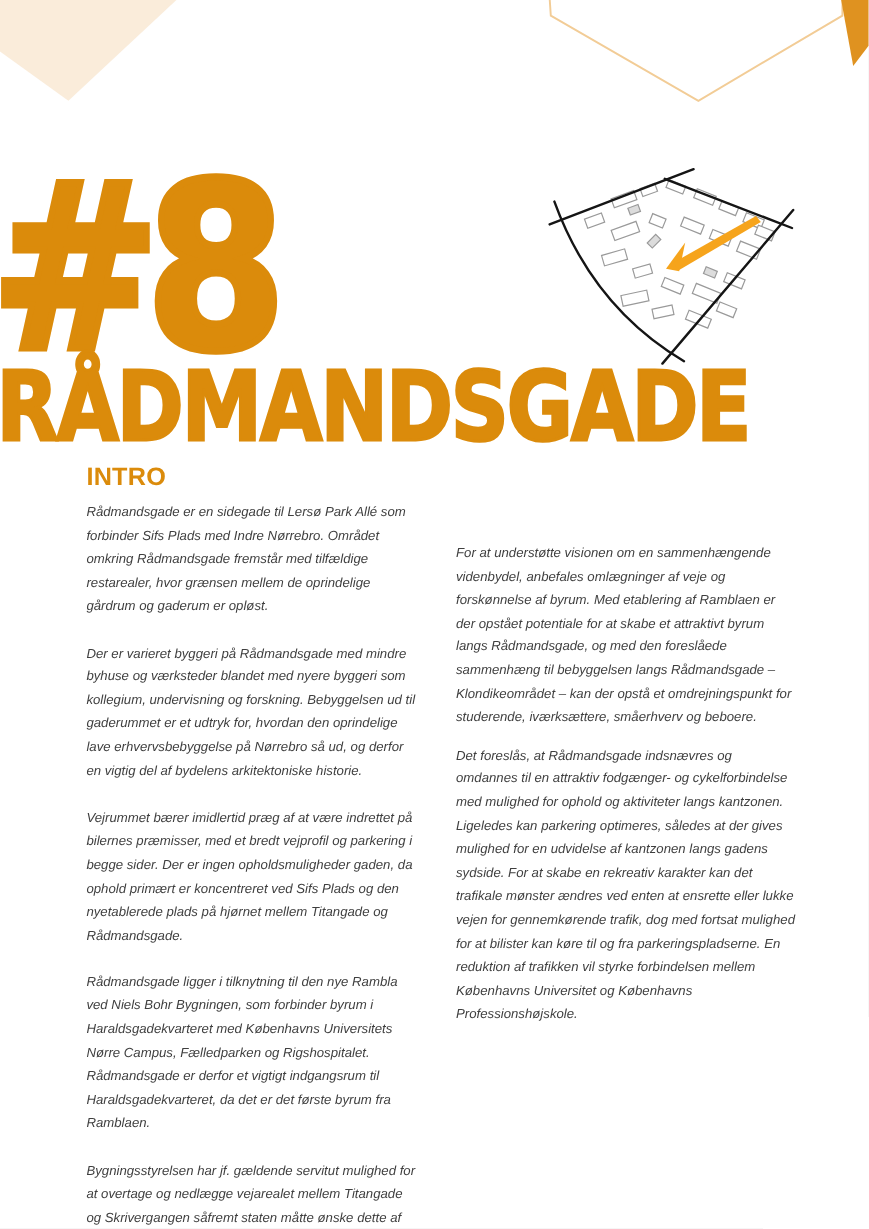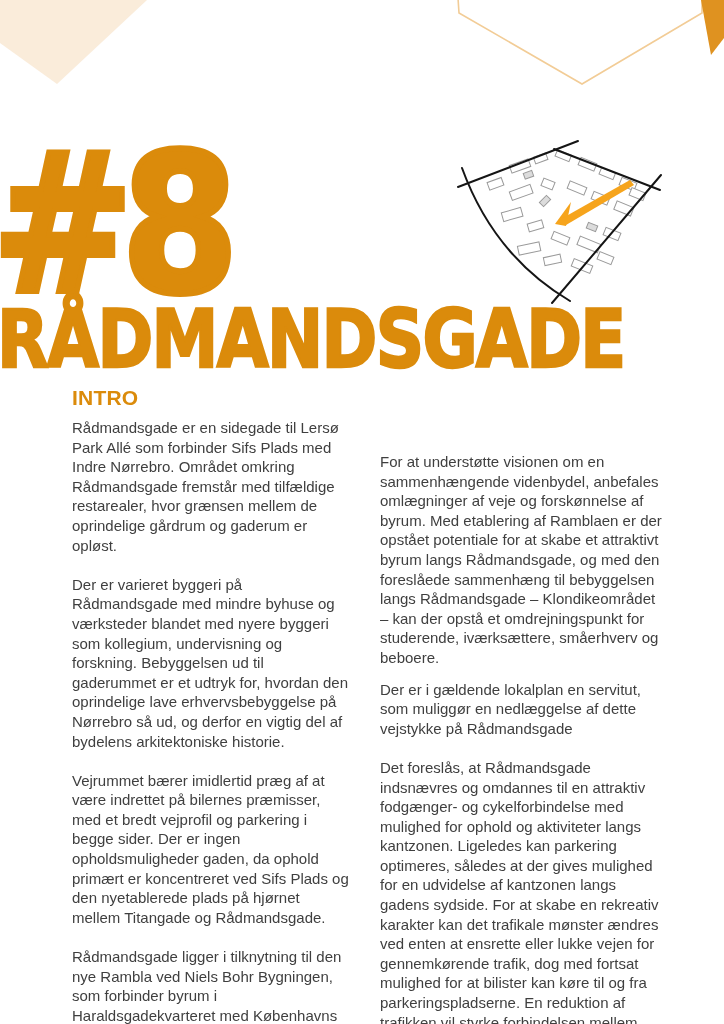--- a/index.html
+++ b/index.html
@@ -30,22 +30,23 @@
   }
   .map-wrap{position:absolute;left:452px;top:138px;width:250px;height:170px;}
   .col{position:absolute;}
   .col-left{left:72px;top:386px;width:277px;}
   .col-right{left:380px;top:452px;width:284px;}
   .col h2{
     font-size:21px;font-weight:bold;color:var(--accent);
     margin:0 0 8px 0;letter-spacing:0.2px;
   }
   .col p{
-    font-size:15px;line-height:19.6px;color:var(--body-text);
+    font-size:11px;line-height:19.6px;color:var(--body-text);
     margin:0 0 19.6px 0;
+    font-style:italic;
   }
   .col p.no-gap{margin-bottom:12px;}
   .page-number{
     position:absolute;left:0;top:1032px;width:100%;text-align:right;
     font-size:16px;color:#4a4a4a;
   }
 </style>
 </head>
 <body>
 
@@ -110,20 +111,19 @@
     <h2>INTRO</h2>
     <p>Rådmandsgade er en sidegade til Lersø Park Allé som forbinder Sifs Plads med Indre Nørrebro. Området omkring Rådmandsgade fremstår med tilfældige restarealer, hvor grænsen mellem de oprindelige gårdrum og gaderum er opløst.</p>
     <p>Der er varieret byggeri på Rådmandsgade med mindre byhuse og værksteder blandet med nyere byggeri som kollegium, undervisning og forskning. Bebyggelsen ud til gaderummet er et udtryk for, hvordan den oprindelige lave erhvervsbebyggelse på Nørrebro så ud, og derfor en vigtig del af bydelens arkitektoniske historie.</p>
     <p>Vejrummet bærer imidlertid præg af at være indrettet på bilernes præmisser, med et bredt vejprofil og parkering i begge sider. Der er ingen opholdsmuligheder gaden, da ophold primært er koncentreret ved Sifs Plads og den nyetablerede plads på hjørnet mellem Titangade og Rådmandsgade.</p>
     <p>Rådmandsgade ligger i tilknytning til den nye Rambla ved Niels Bohr Bygningen, som forbinder byrum i Haraldsgadekvarteret med Københavns Universitets Nørre Campus, Fælledparken og Rigshospitalet. Rådmandsgade er derfor et vigtigt indgangsrum til Haraldsgadekvarteret, da det er det første byrum fra Ramblaen.</p>
     <p>Bygningsstyrelsen har jf. gældende servitut mulighed for at overtage og nedlægge vejarealet mellem Titangade og Skrivergangen såfremt staten måtte ønske dette af hensyn til kommende bebyggelse i området. Bygningsstyrelsen har endnu ikke afklaret, om denne mulighed ønskes benyttet.</p>
   </div>
 
   <div class="col col-right">
     <p class="no-gap">For at understøtte visionen om en sammenhængende videnbydel, anbefales omlægninger af veje og forskønnelse af byrum. Med etablering af Ramblaen er der opstået potentiale for at skabe et attraktivt byrum langs Rådmandsgade, og med den foreslåede sammenhæng til bebyggelsen langs Rådmandsgade – Klondikeområdet – kan der opstå et omdrejningspunkt for studerende, iværksættere, småerhverv og beboere.</p>
-    <p>Der er i gældende lokalplan en servitut, som muliggør en nedlæggelse af dette vejstykke på Rådmandsgade</p>
     <p>Det foreslås, at Rådmandsgade indsnævres og omdannes til en attraktiv fodgænger- og cykelforbindelse med mulighed for ophold og aktiviteter langs kantzonen. Ligeledes kan parkering optimeres, således at der gives mulighed for en udvidelse af kantzonen langs gadens sydside. For at skabe en rekreativ karakter kan det trafikale mønster ændres ved enten at ensrette eller lukke vejen for gennemkørende trafik, dog med fortsat mulighed for at bilister kan køre til og fra parkeringspladserne. En reduktion af trafikken vil styrke forbindelsen mellem Københavns Universitet og Københavns Professionshøjskole.</p>
 
   </div>
 
   <div class="page-number">26</div>
 
 </div>
 
 </body></html>

